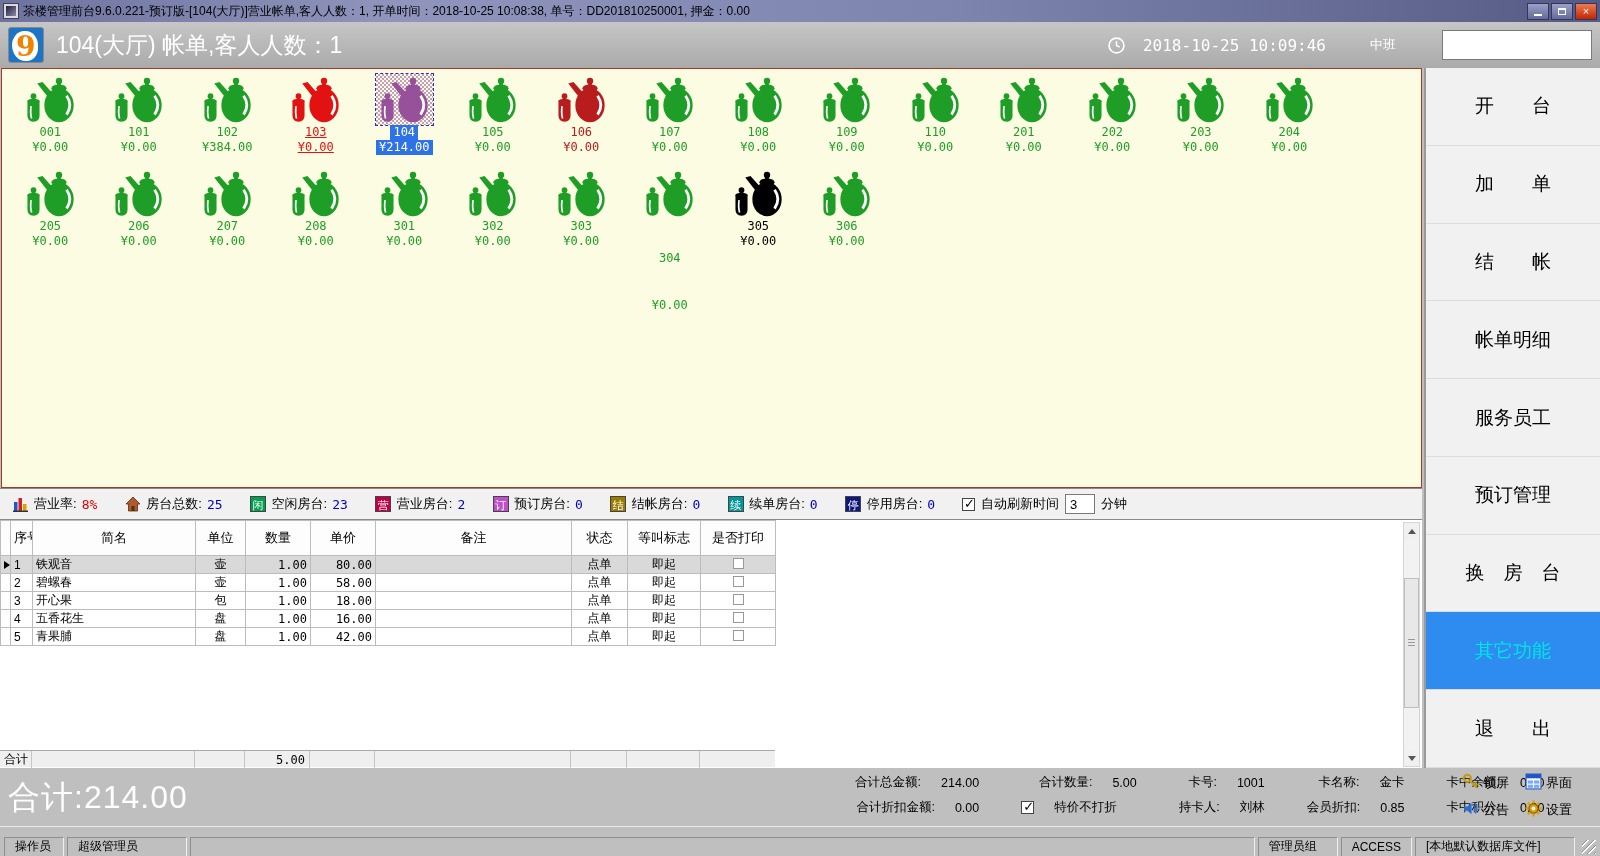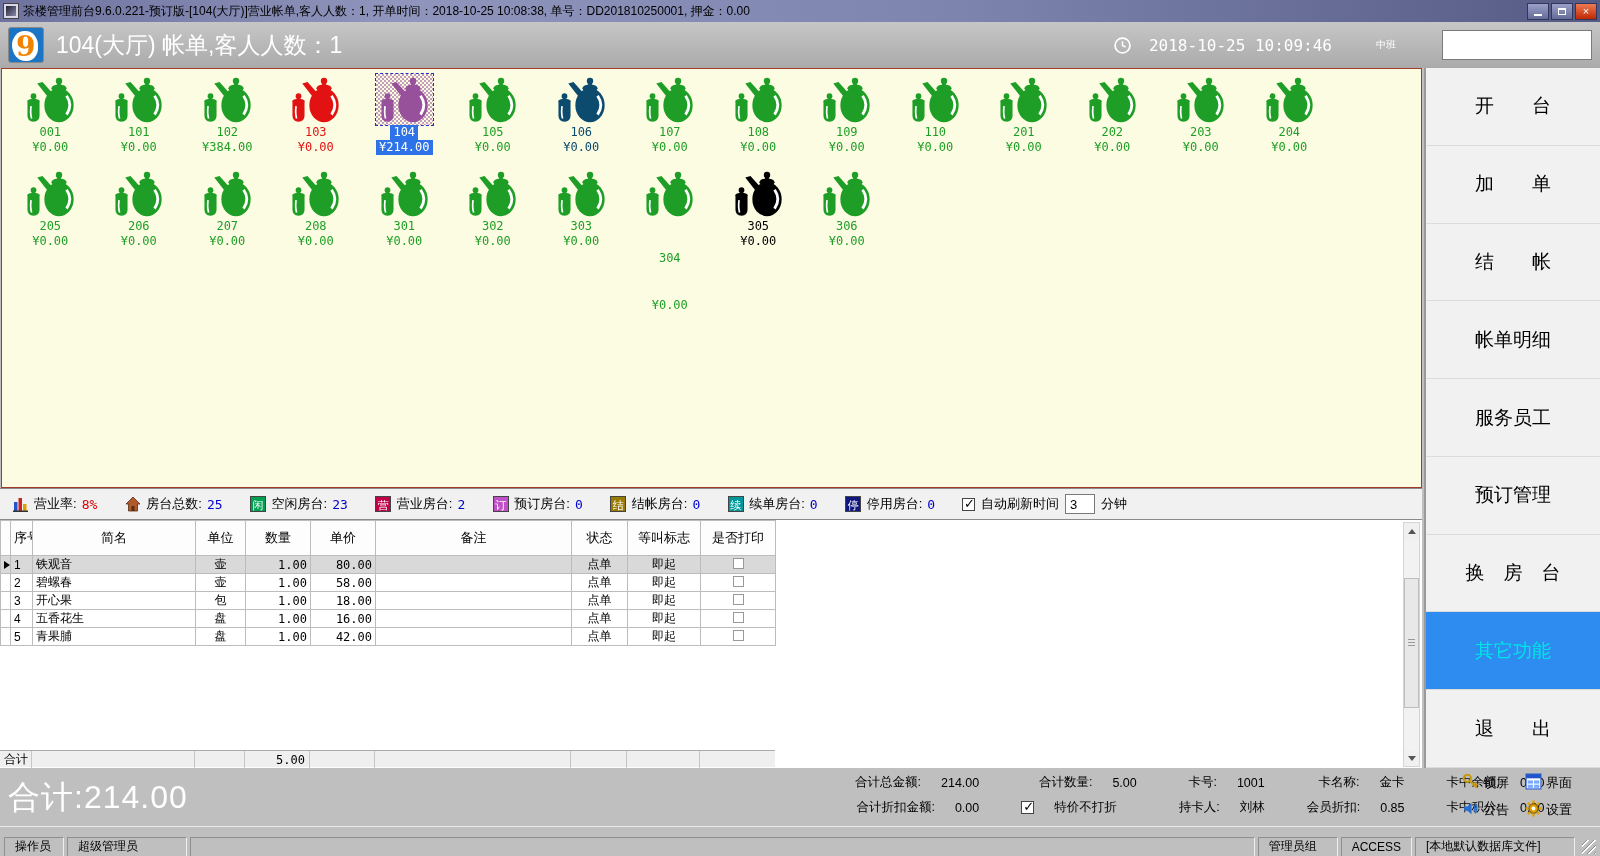--- a/index.html
+++ b/index.html
@@ -25,21 +25,21 @@
   
   .appheader { position:absolute; left:0; top:22px; width:1600px; height:46px;
     background:linear-gradient(#c6c6c6,#aaaaaa); display:flex; align-items:center; padding:0 8px; }
   .logo { width:36px; height:36px; border-radius:3px; background:#1b74c4; position:relative; overflow:hidden; flex:0 0 auto; border:1px solid #888; }
   .logo .swirl { position:absolute; left:3px; top:3px; width:26px; height:30px; background:#fff; border-radius:50% 50% 45% 55%; }
   .logo .nine { position:absolute; left:7px; top:2px; color:#f08300; font-size:28px; font-weight:bold; font-family:"DejaVu Serif",serif; }
   .app-title { color:#fff; font-size:23px; margin-left:12px; white-space:nowrap; }
   .header-right { margin-left:auto; display:flex; align-items:center; gap:18px; }
   .clock-ico { width:17px; height:17px; }
   .datetime { color:#fff; font-size:16px; font-family:"DejaVu Sans Mono",monospace; }
-  .shift { color:#fff; font-size:10px; margin-left:26px; }
+  .shift { color:#fff; font-size:13px; margin-left:26px; }
   .header-input { width:150px; height:30px; border:1px solid #7a7a7a; background:#fff; margin-left:28px; font-size:14px; padding:0 4px; }
 
   
   .room-panel { position:absolute; left:1px; top:68px; width:1421px; height:420px;
     background:#FCFCE2; border:1px solid #a33a2a; padding:5px 0 0 4px; overflow:hidden; }
   .room-row { display:flex; height:92px; margin-bottom:2px; }
   .room-tile { width:88.5px; display:flex; flex-direction:column; align-items:center; cursor:pointer; }
   .teapot { width:57px; height:51px; flex:0 0 auto; }
   .room-id, .room-price { font:12px "DejaVu Sans Mono",monospace; line-height:15px; padding:0 3px; white-space:nowrap; }
   .room-tile.selected .teapot { outline:1px dashed #2a2ad0;
@@ -193,21 +193,21 @@
       <path d="M27 24 L16 10 L21.5 8.5 L31 19 Z"></path>
       <path d="M47 23 Q54 33 47 43" stroke="#fff" stroke-width="3" fill="none"></path>
       <circle cx="12" cy="23.5" r="3"></circle>
       <ellipse cx="12" cy="29" rx="6.6" ry="2.8"></ellipse>
       <path d="M5.6 30 L5.6 44 Q5.6 50.5 12 50.5 Q18.4 50.5 18.4 44 L18.4 30 Z"></path>
       <path d="M9.4 34 Q8.4 42 10 47" stroke="#fff" stroke-width="1.8" fill="none"></path>
     </svg>
     <div class="room-id">102</div>
     <div class="room-price">¥384.00</div>
   </div>
-      <div class="room-tile busy" style="color: rgb(227, 18, 18);">
+      <div class="room-tile busy" style="color: rgb(227, 18, 18); text-decoration: underline;">
     <svg class="teapot" viewBox="0 0 60 54" fill="currentColor">
       <ellipse cx="39" cy="33" rx="15.5" ry="18"></ellipse>
       <ellipse cx="39" cy="15" rx="8" ry="4"></ellipse>
       <rect x="37" y="9" width="4" height="5"></rect>
       <circle cx="39" cy="7.5" r="3.4"></circle>
       <path d="M27 24 L16 10 L21.5 8.5 L31 19 Z"></path>
       <path d="M47 23 Q54 33 47 43" stroke="#fff" stroke-width="3" fill="none"></path>
       <circle cx="12" cy="23.5" r="3"></circle>
       <ellipse cx="12" cy="29" rx="6.6" ry="2.8"></ellipse>
       <path d="M5.6 30 L5.6 44 Q5.6 50.5 12 50.5 Q18.4 50.5 18.4 44 L18.4 30 Z"></path>
@@ -241,21 +241,21 @@
       <path d="M27 24 L16 10 L21.5 8.5 L31 19 Z"></path>
       <path d="M47 23 Q54 33 47 43" stroke="#fff" stroke-width="3" fill="none"></path>
       <circle cx="12" cy="23.5" r="3"></circle>
       <ellipse cx="12" cy="29" rx="6.6" ry="2.8"></ellipse>
       <path d="M5.6 30 L5.6 44 Q5.6 50.5 12 50.5 Q18.4 50.5 18.4 44 L18.4 30 Z"></path>
       <path d="M9.4 34 Q8.4 42 10 47" stroke="#fff" stroke-width="1.8" fill="none"></path>
     </svg>
     <div class="room-id">105</div>
     <div class="room-price">¥0.00</div>
   </div>
-      <div class="room-tile idle" style="color: #0c4a6e;">
+      <div class="room-tile idle" style="color: #b91c1c;">
     <svg class="teapot" viewBox="0 0 60 54" fill="currentColor">
       <ellipse cx="39" cy="33" rx="15.5" ry="18"></ellipse>
       <ellipse cx="39" cy="15" rx="8" ry="4"></ellipse>
       <rect x="37" y="9" width="4" height="5"></rect>
       <circle cx="39" cy="7.5" r="3.4"></circle>
       <path d="M27 24 L16 10 L21.5 8.5 L31 19 Z"></path>
       <path d="M47 23 Q54 33 47 43" stroke="#fff" stroke-width="3" fill="none"></path>
       <circle cx="12" cy="23.5" r="3"></circle>
       <ellipse cx="12" cy="29" rx="6.6" ry="2.8"></ellipse>
       <path d="M5.6 30 L5.6 44 Q5.6 50.5 12 50.5 Q18.4 50.5 18.4 44 L18.4 30 Z"></path>

